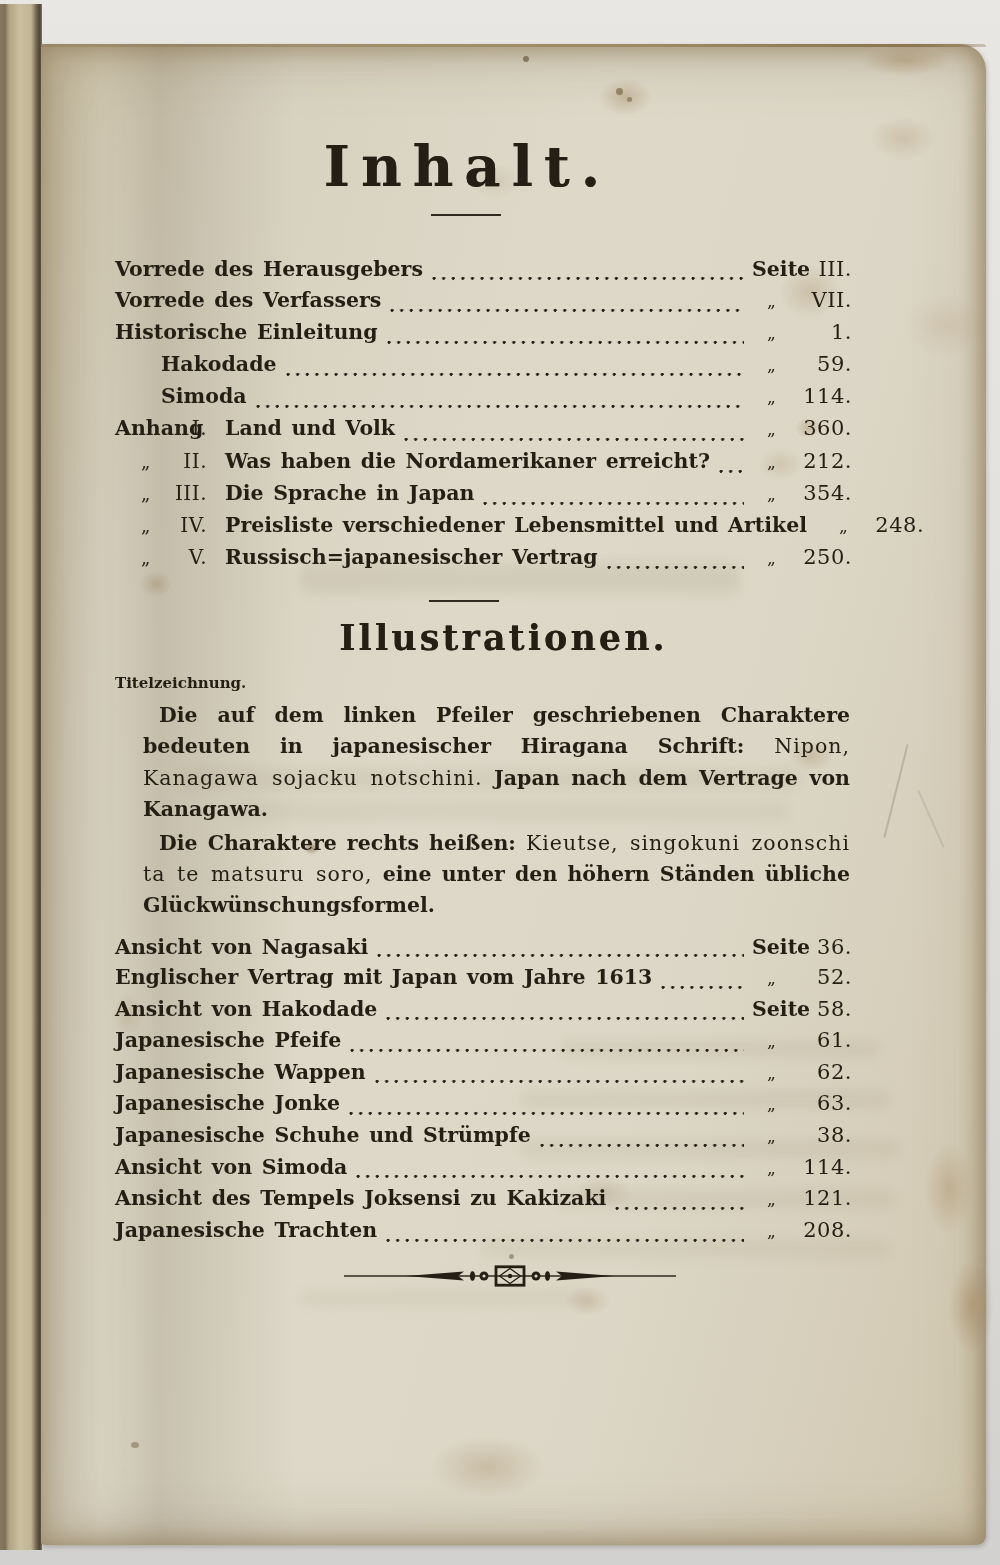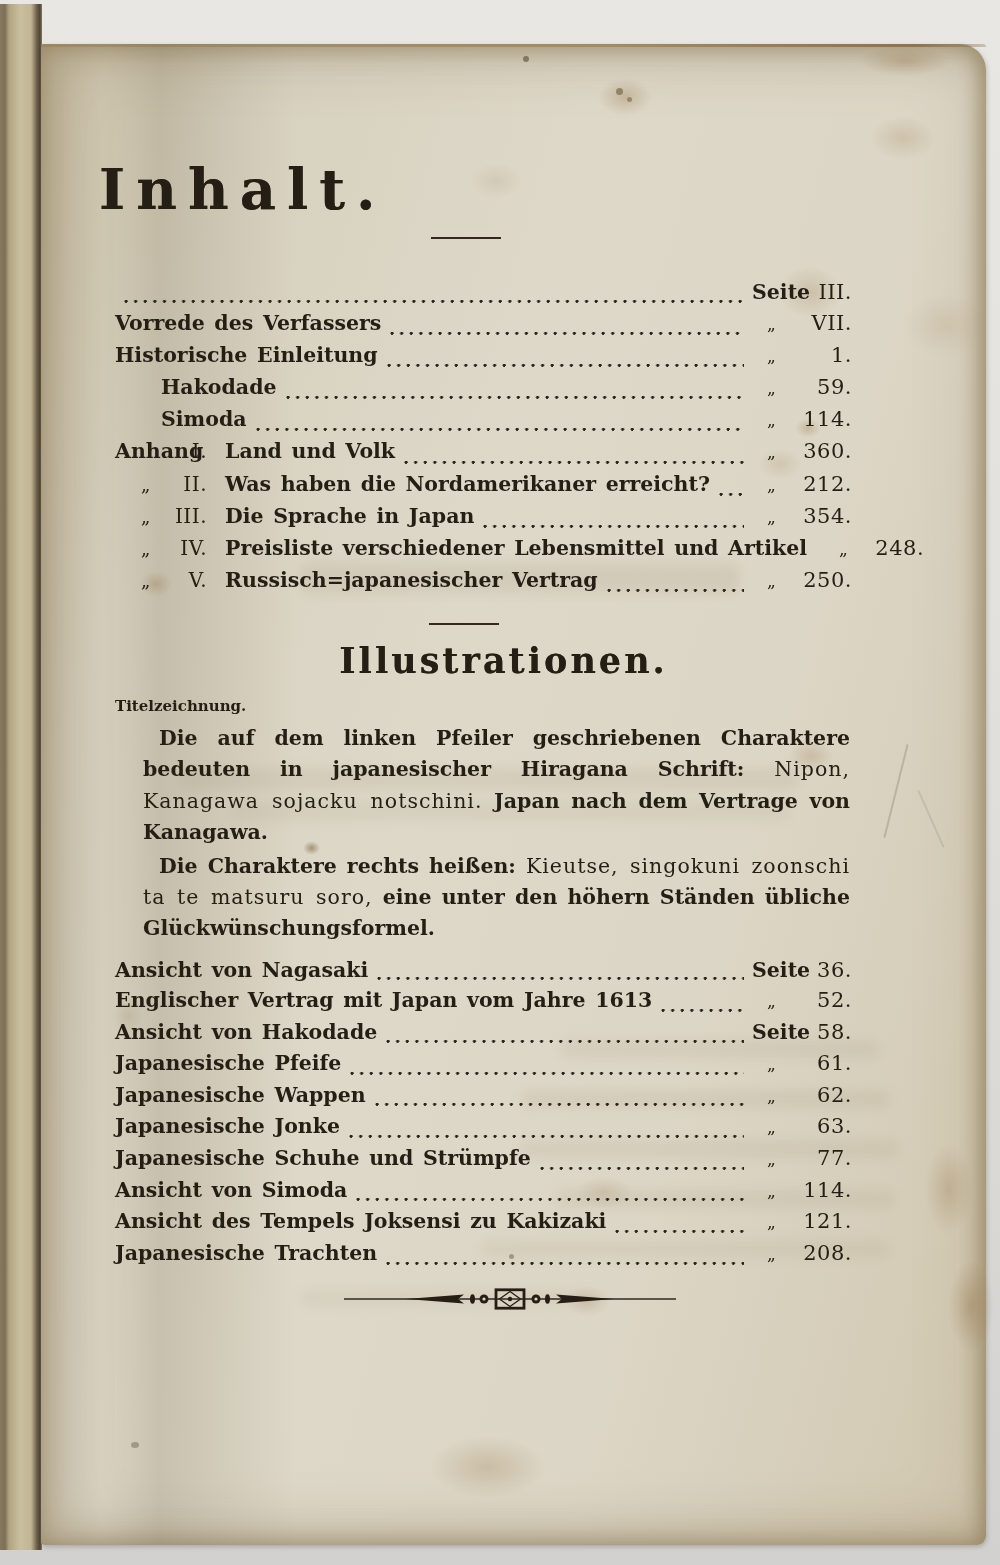--- a/index.html
+++ b/index.html
@@ -29,21 +29,21 @@
       inset 30px 0 55px rgba(120,100,70,.22),
       1px 2px 4px rgba(60,55,45,.25);
   }
   .top-edge{position:absolute;left:0;top:0;width:100%;height:3px;border-radius:3px 26px 0 0;
     background:linear-gradient(90deg,rgba(140,115,75,.35),rgba(150,120,75,.55) 60%,rgba(130,100,60,.75) 92%,rgba(130,100,60,.3));}
   .gutter-shadow{position:absolute;left:60px;top:0;width:195px;height:100%;
     background:linear-gradient(90deg,rgba(110,95,70,0) 0%,rgba(110,95,70,.18) 30%,rgba(110,95,70,.10) 60%,rgba(110,95,70,0) 100%);}
   .content{position:absolute;left:74px;top:0;width:737px;color:#241e15;}
   
   .title{
-    margin:115px 0 0 0;text-align:left;line-height:60px;font-size:56px;font-weight:700;
+    margin:92px 0 0 0;text-align:center;line-height:60px;font-size:56px;font-weight:700;
     letter-spacing:11px;transform:translateX(-16px);
     text-shadow:0 0 .6px rgba(32,26,18,.7);
   }
   .rule{width:70px;height:0;border-top:2px solid #31291f;margin:18px auto 0;transform:translateX(-18px);}
   .rule.r2{margin-top:26px;transform:translateX(-20px);}
   
   .toc{margin-top:38px;}
   .toc-row,.il-row{display:flex;align-items:baseline;line-height:31.1px;font-size:20.5px;font-weight:700;white-space:nowrap;word-spacing:2.5px;}
   .il-row{line-height:30.7px;}
   .toc-row.indent{padding-left:46px;}
@@ -124,20 +124,21 @@
     <div class="scratch" style="left:889px;top:744px;width:1.5px;height:62px;transform:rotate(-24deg);opacity:.6;"></div>
 
     <div class="content">
 
       <h1 class="title">Inhalt.</h1>
 
       <div class="rule"></div>
 
       <div class="toc" id="toc-list">
           <div class="toc-row">
+            <span class="toc-label fraktur">Vorrede des Herausgebers</span>
             <span class="leader"></span>
             <span class="page-col">
               <span class="marker seite">Seite</span>
               <span class="pnum">III.</span>
             </span>
           </div>
           <div class="toc-row">
             <span class="toc-label fraktur">Vorrede des Verfassers</span>
             <span class="leader"></span>
             <span class="page-col">
@@ -274,21 +275,21 @@
             <span class="page-col">
               <span class="marker ditto">„</span>
               <span class="pnum">63.</span>
             </span>
           </div>
           <div class="il-row">
             <span class="toc-label fraktur">Japanesische Schuhe und Strümpfe</span>
             <span class="leader"></span>
             <span class="page-col">
               <span class="marker ditto">„</span>
-              <span class="pnum">77.</span>
+              <span class="pnum">38.</span>
             </span>
           </div>
           <div class="il-row">
             <span class="toc-label fraktur">Ansicht von Simoda</span>
             <span class="leader"></span>
             <span class="page-col">
               <span class="marker ditto">„</span>
               <span class="pnum">114.</span>
             </span>
           </div>

